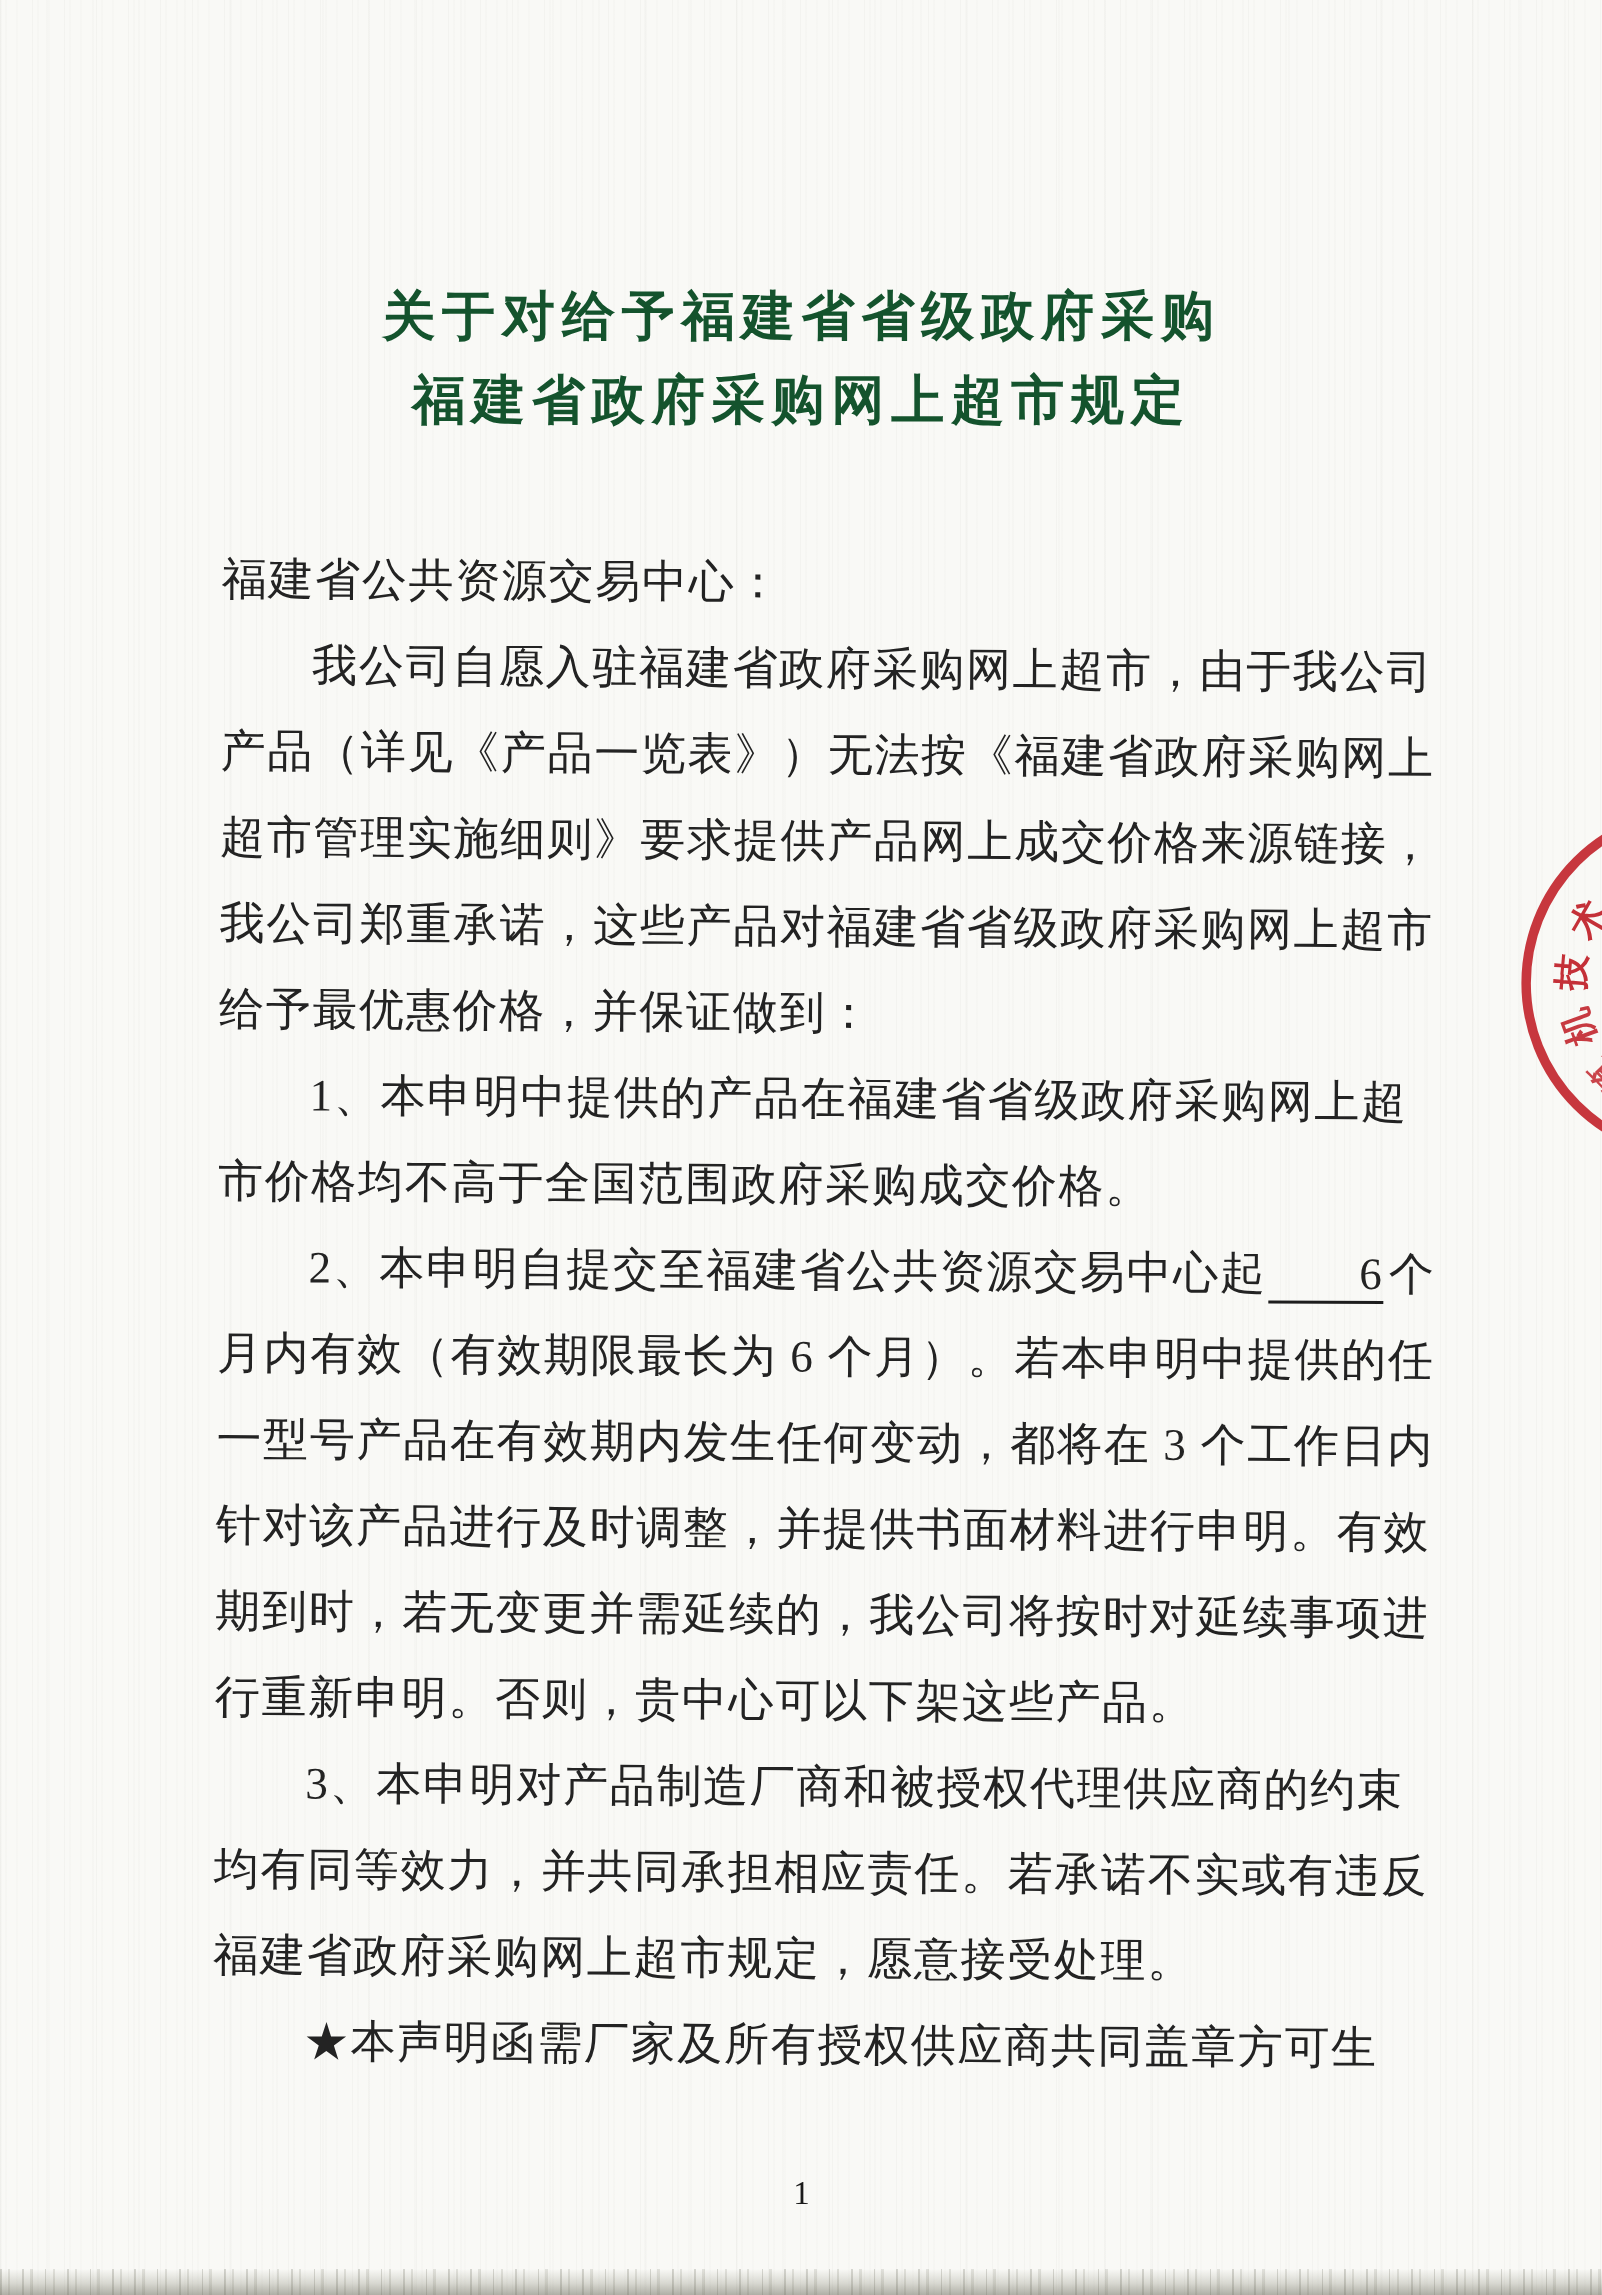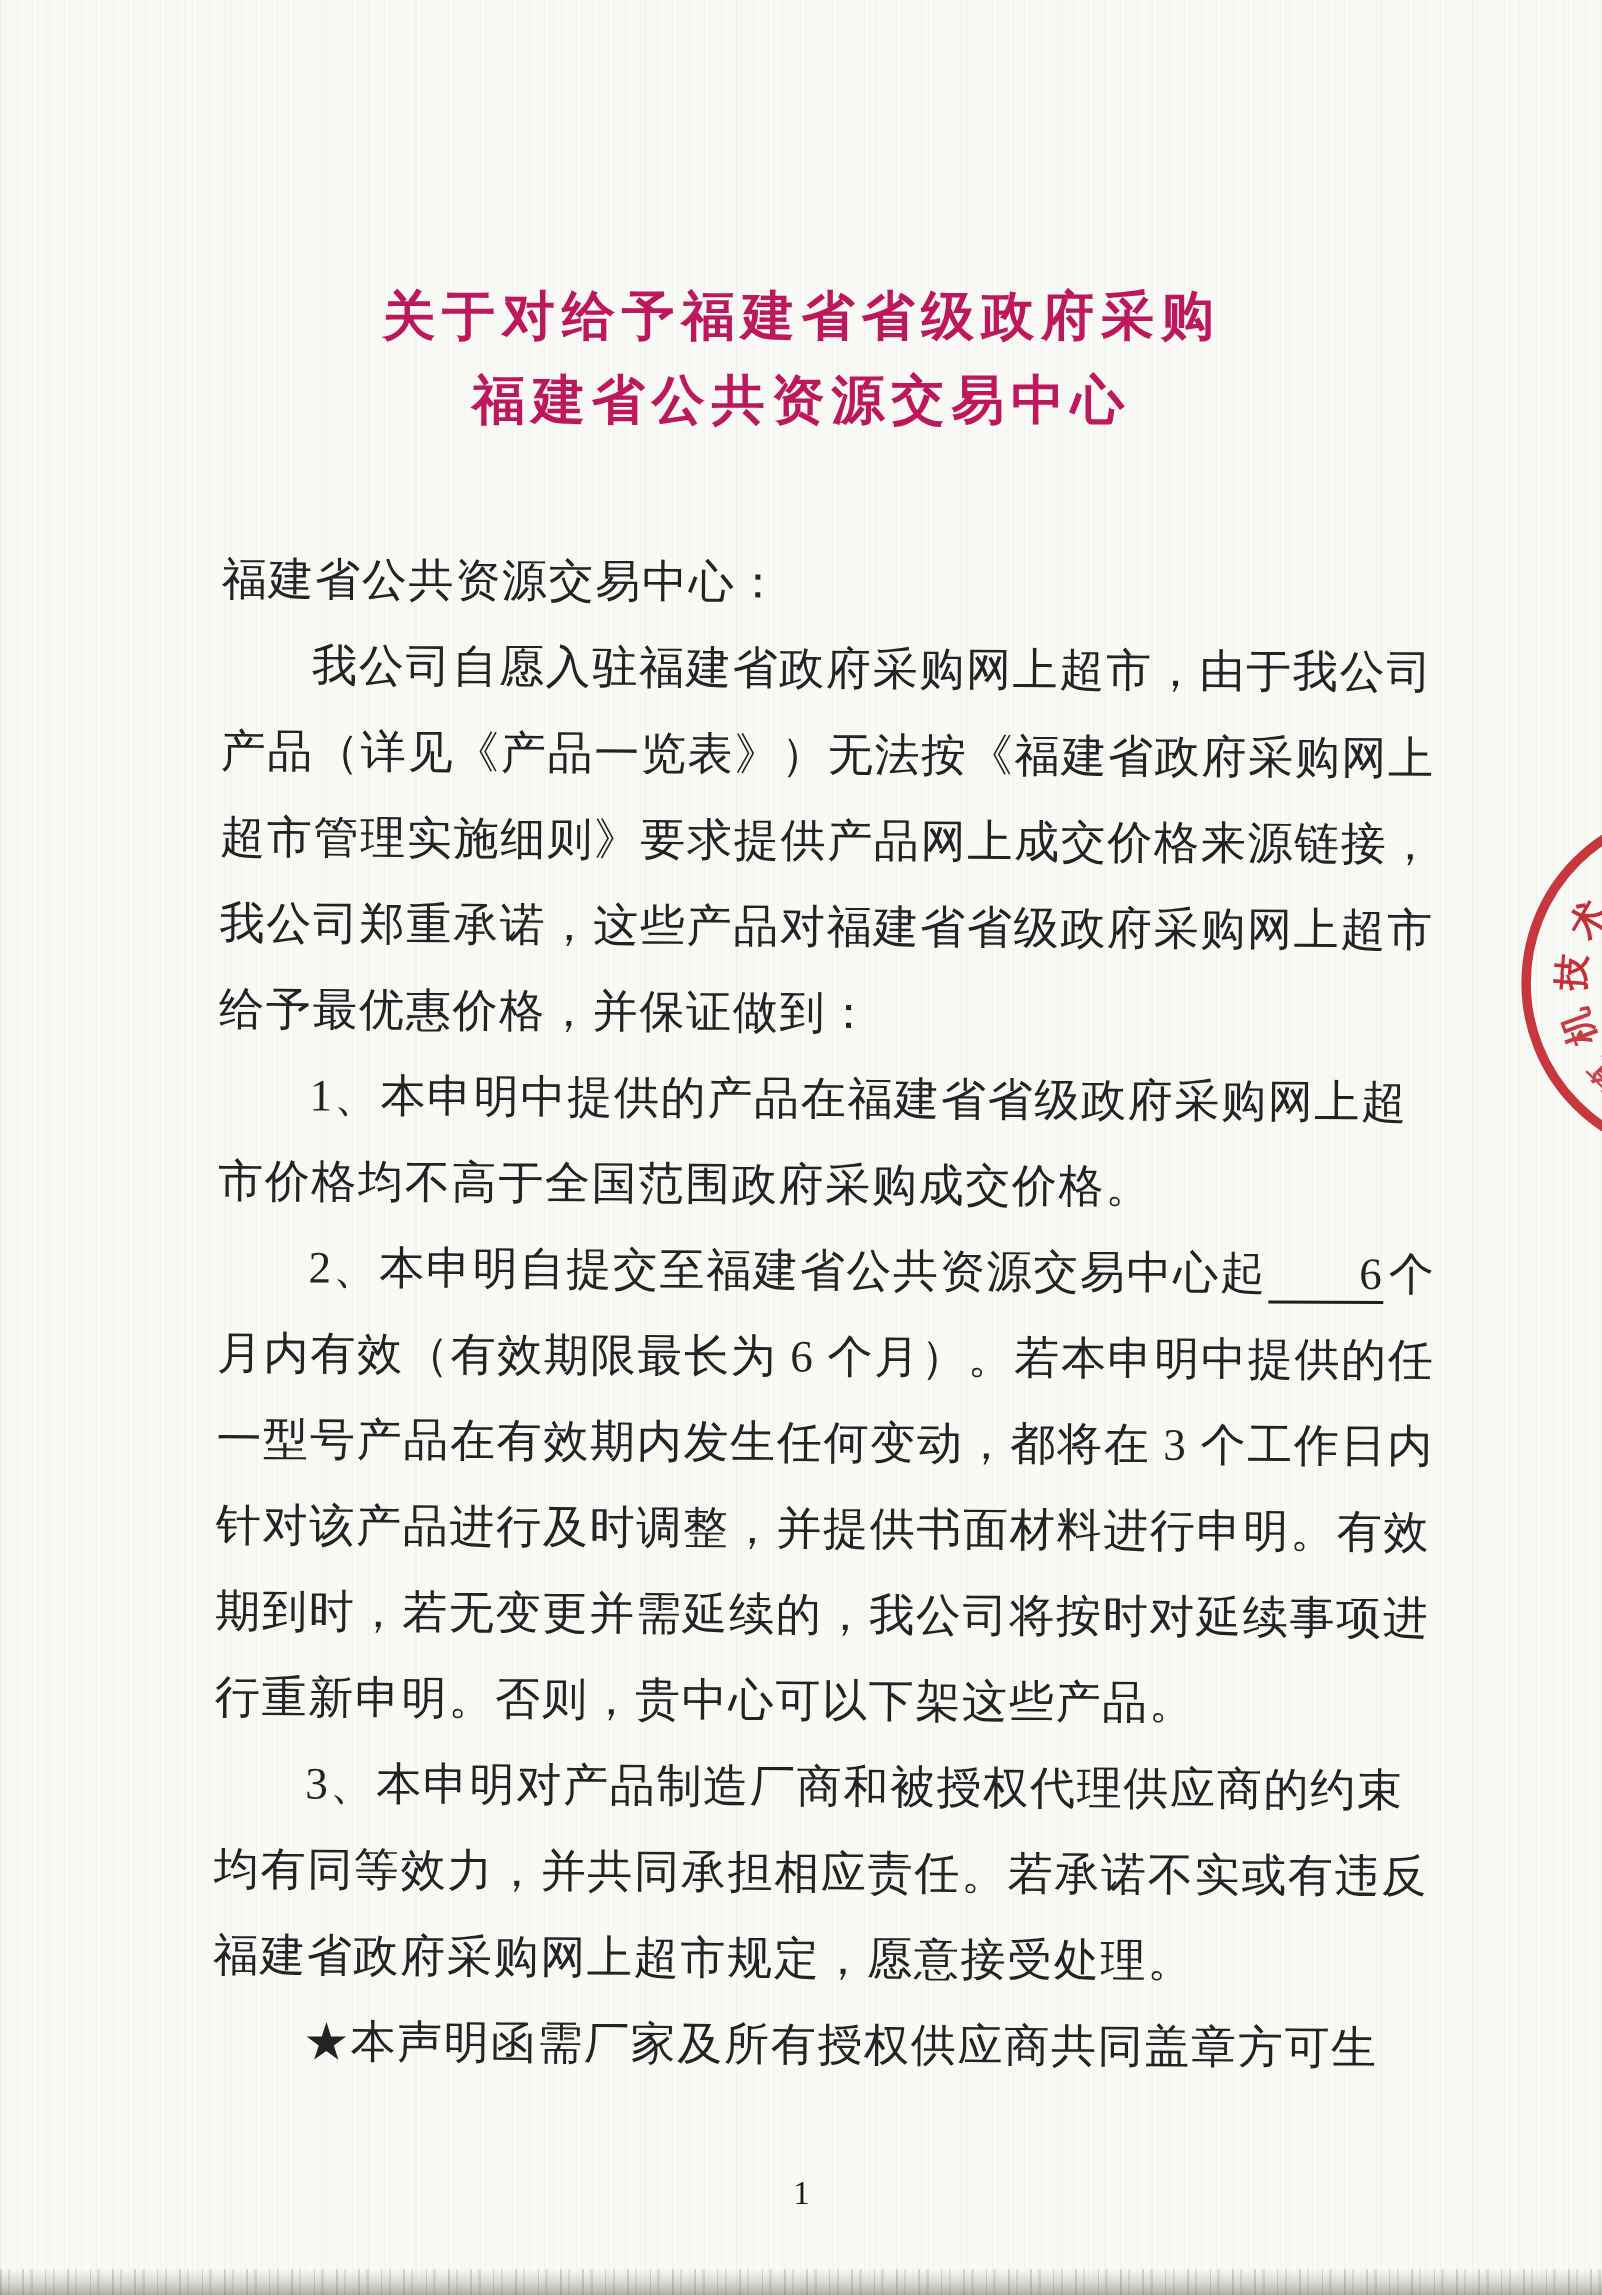--- a/index.html
+++ b/index.html
@@ -31,21 +31,21 @@
         rgba(120,120,104,0.18) 7.8px 10.3px, rgba(0,0,0,0) 10.3px 22.4px),
       linear-gradient(to bottom,
         rgba(140,140,124,0) 0%, rgba(138,138,122,0.30) 55%, rgba(114,114,100,0.55) 100%);
   }
   .doc-title {
     position: absolute; top: 274px; left: 0; width: 1603px;
     text-align: center;
     font-size: 53px; font-weight: 700;
     letter-spacing: 6.9px;
     line-height: 84px;
-    color: #be185d;
+    color: #14532d;
   }
   .content {
     position: absolute; top: 536px; left: 222px; width: 1182px;
     font-size: 45px; line-height: 86px;
     letter-spacing: 1.7px;
     color: #232323;
     transform: rotate(0.35deg);
     transform-origin: 0 0;
   }
   .line { height: 86px; white-space: nowrap; }
@@ -77,21 +77,21 @@
     fill: #c2262e;
   }
 </style>
 </head>
 <body>
 
 <div class="scan-noise"></div>
 
 <div class="doc-title">
   <div>关于对给予福建省省级政府采购</div>
-  <div>福建省公共资源交易中心</div>
+  <div>福建省政府采购网上超市规定</div>
 </div>
 
 <div class="content">
   <div class="line">福建省公共资源交易中心：</div>
   <div class="line ind">我公司自愿入驻福建省政府采购网上超市，由于我公司</div>
   <div class="line">产品（详见《产品一览表》）无法按《福建省政府采购网上</div>
   <div class="line">超市管理实施细则》要求提供产品网上成交价格来源链接，</div>
   <div class="line">我公司郑重承诺，这些产品对福建省省级政府采购网上超市</div>
   <div class="line">给予最优惠价格，并保证做到：</div>
   <div class="line ind">1、本申明中提供的产品在福建省省级政府采购网上超</div>

